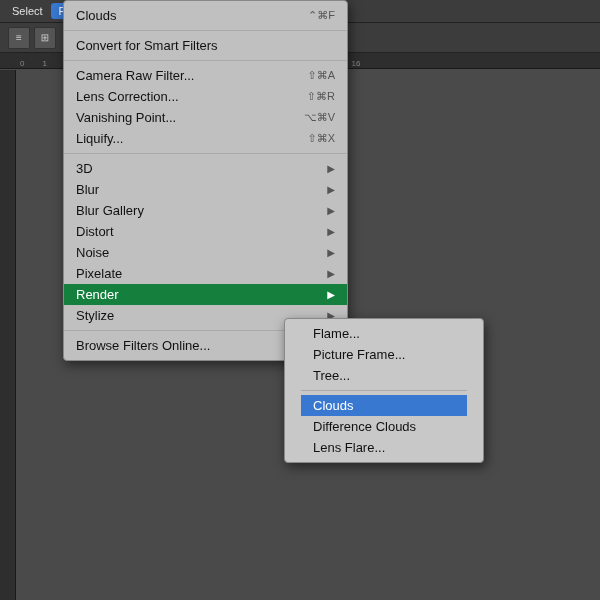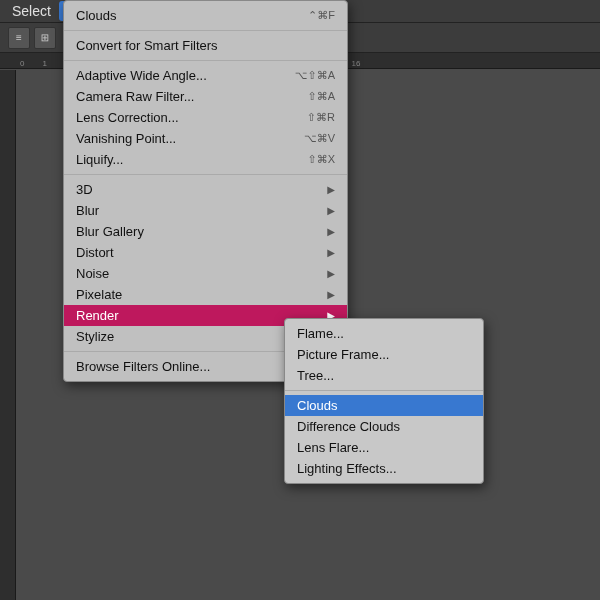--- a/index.html
+++ b/index.html
@@ -23,21 +23,21 @@
       border-bottom: 1px solid #222;
       padding: 0 4px;
       position: relative;
       z-index: 100;
     }
     .menu-bar-item {
       padding: 2px 8px;
       cursor: pointer;
       border-radius: 3px;
       color: #e0e0e0;
-      font-size: 14px;
+      font-size: 11px;
       white-space: nowrap;
     }
     .menu-bar-item.active {
       background: #3878d0;
       color: #fff;
     }
 
     
     .toolbar {
       height: 30px;
@@ -128,21 +128,21 @@
       align-items: center;
       justify-content: space-between;
       padding: 3px 12px;
       color: #111;
       font-size: 13px;
       cursor: pointer;
       white-space: nowrap;
       text-align: right;
     }
     .menu-item.highlighted {
-      background: #be185d;
+      background: #15803d;
       color: #fff;
     }
     .menu-item .shortcut {
       color: #555;
       font-size: 11px;
       margin-left: 20px;
     }
     .menu-item .arrow {
       font-size: 10px;
       color: #555;
@@ -154,21 +154,21 @@
     
     .sub-menu {
       position: absolute;
       top: 318px;
       left: 284px;
       width: 200px;
       background: #c8c8c8;
       border: 1px solid #888;
       border-radius: 4px;
       box-shadow: 2px 4px 12px rgba(0,0,0,0.5);
-      padding: 4px 0;
+      padding: 4px 16px;
       z-index: 400;
     }
     .sub-menu .menu-item {
       padding: 3px 12px;
     }
     .sub-menu .menu-item.highlighted {
       background: #3878d0;
       color: #fff;
     }
   </style>
@@ -226,24 +226,20 @@
 
     <div class="menu-separator"></div>
 
     <div class="menu-item">
       <span>Convert for Smart Filters</span>
     </div>
 
     <div class="menu-separator"></div>
 
     <div class="menu-item">
-      <span>Adaptive Wide Angle...</span>
-      <span class="shortcut">⌥⇧⌘A</span>
-    </div>
-    <div class="menu-item">
       <span>Camera Raw Filter...</span>
       <span class="shortcut">⇧⌘A</span>
     </div>
     <div class="menu-item">
       <span>Lens Correction...</span>
       <span class="shortcut">⇧⌘R</span>
     </div>
     <div class="menu-item">
       <span>Vanishing Point...</span>
       <span class="shortcut">⌥⌘V</span>
@@ -309,18 +305,15 @@
     <div class="menu-separator"></div>
     <div class="menu-item highlighted">
       <span>Clouds</span>
     </div>
     <div class="menu-item">
       <span>Difference Clouds</span>
     </div>
     <div class="menu-item">
       <span>Lens Flare...</span>
     </div>
-    <div class="menu-item">
-      <span>Lighting Effects...</span>
-    </div>
   </div>
 
 </div>
 
 </body></html>

